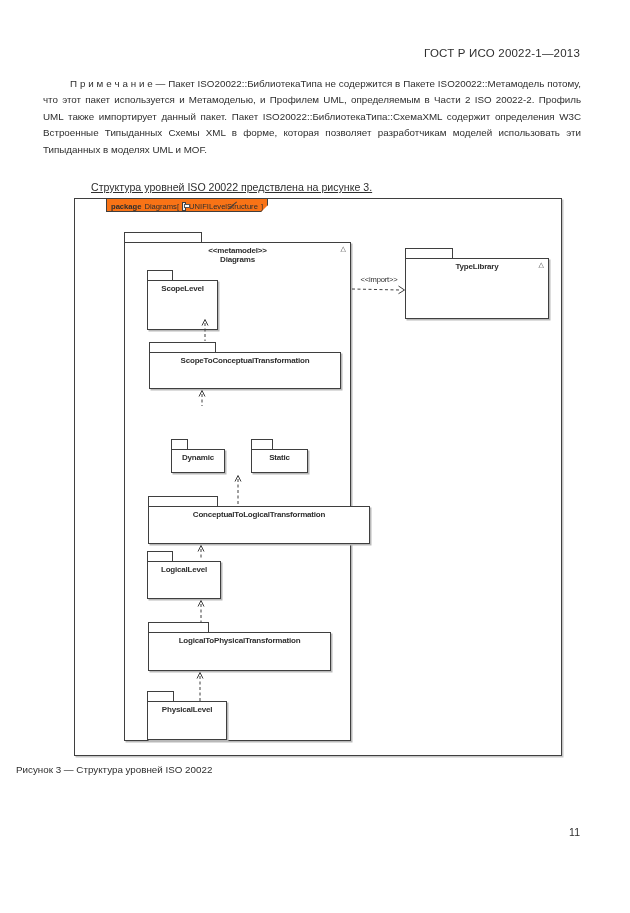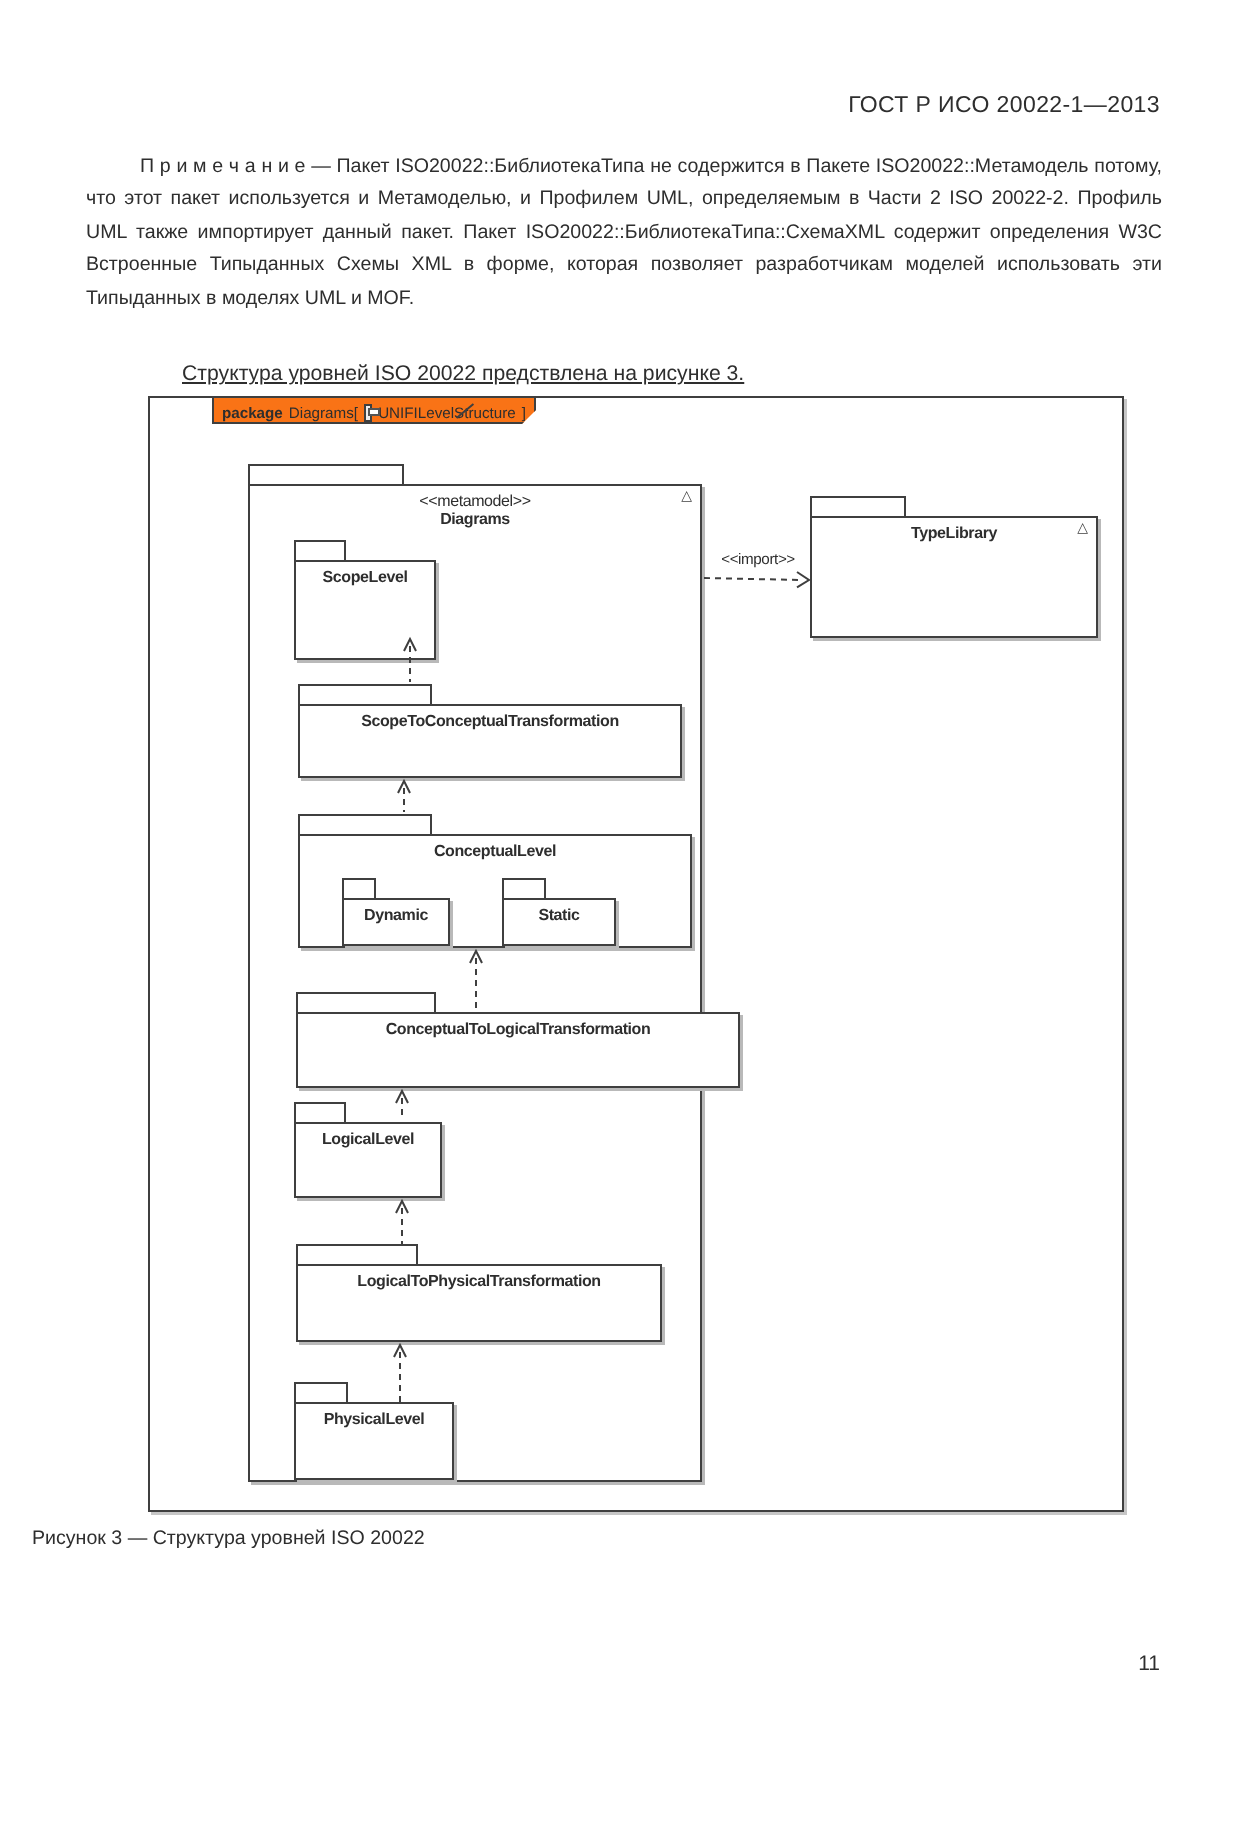--- a/index.html
+++ b/index.html
@@ -59,21 +59,21 @@
     position:absolute;bottom:100%;left:0;height:10px;
     border:1px solid #3f3f3f;border-bottom:none;background:#fff;
     box-sizing:border-box;
   }
   .pkg .body{
     position:absolute;inset:0;border:1px solid #3f3f3f;background:#fff;
     box-shadow:1.5px 1.5px 0 #b9b9b9;
     text-align:center;box-sizing:border-box;padding-top:3px;
   }
   .pkg-label{font-size:8px;font-weight:bold;letter-spacing:-0.2px;display:block;}
-  .pkg-stereo{font-size:8px;display:block;letter-spacing:-0.2px;}
+  .pkg-stereo{font-size:8px;display:block;letter-spacing:-0.2px;font-weight:bold;}
   .tri-marker{
     position:absolute;top:2px;right:4px;font-size:7px;color:#3f3f3f;line-height:7px;
   }
   
   .arrow-layer{position:absolute;left:0;top:0;pointer-events:none;}
   .import-label{
     position:absolute;left:278px;top:76px;width:52px;text-align:center;
     font-size:7.6px;letter-spacing:-0.2px;
   }
 </style>
@@ -113,26 +113,20 @@
     </div>
   </div>
 
   <div class="pkg" style="left:74px;top:153px;width:192px;height:37px;">
     <div class="tab" style="width:67px;"></div>
     <div class="body">
       <span class="pkg-label">ScopeToConceptualTransformation</span>
     </div>
   </div>
 
-  <div class="pkg" style="left:74px;top:218px;width:197px;height:57px;">
-    <div class="tab" style="width:67px;"></div>
-    <div class="body">
-      <span class="pkg-label">ConceptualLevel</span>
-    </div>
-  </div>
 
   <div class="pkg" style="left:96px;top:250px;width:54px;height:24px;">
     <div class="tab" style="width:17px;"></div>
     <div class="body">
       <span class="pkg-label">Dynamic</span>
     </div>
   </div>
 
   <div class="pkg" style="left:176px;top:250px;width:57px;height:24px;">
     <div class="tab" style="width:22px;"></div>

